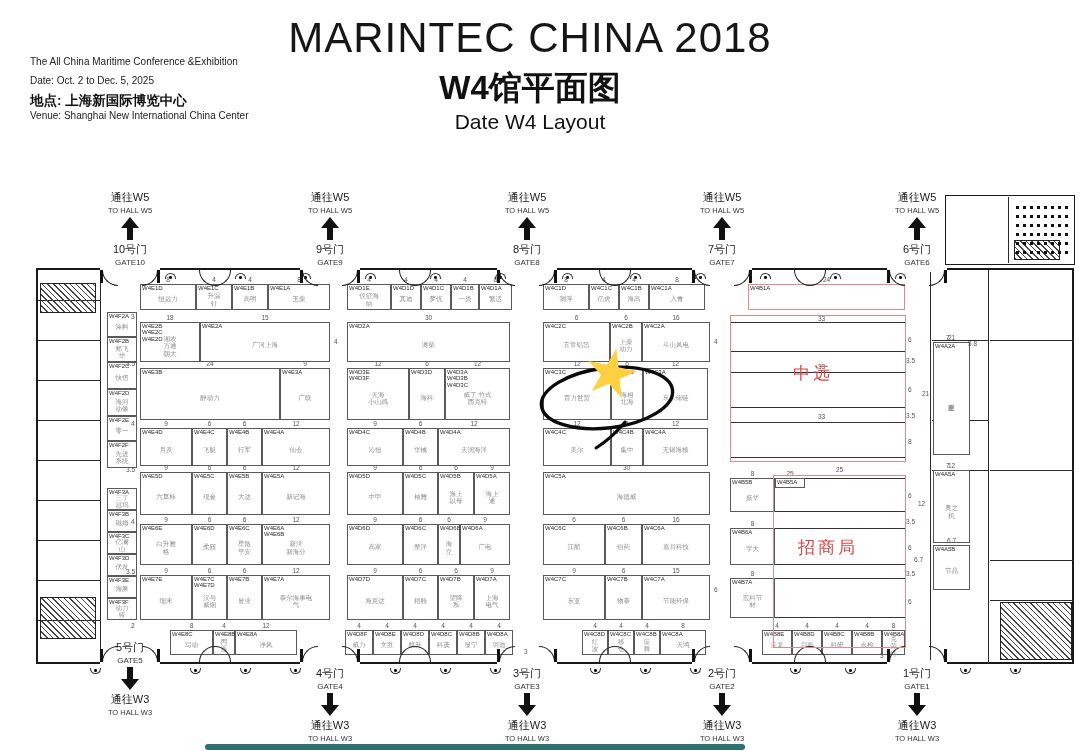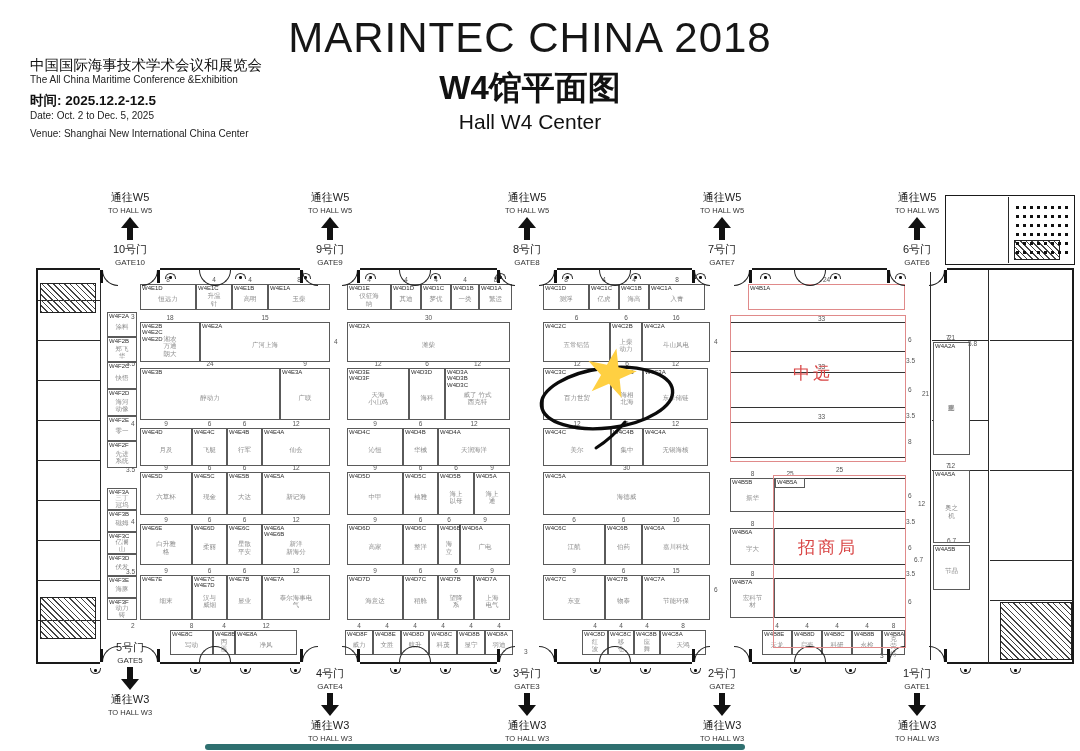--- a/index.html
+++ b/index.html
@@ -62,26 +62,25 @@
   #annot-circle{position:absolute;left:533px;top:346px;z-index:7;}
   #annot-star{position:absolute;left:584px;top:347px;z-index:8;}
   #bottom-strip{position:absolute;left:205px;top:744px;width:540px;height:6px;
     background:#2f7070;border-radius:3px;z-index:9;}
 </style>
 </head>
 <body>
 
 <div id="main-title">MARINTEC CHINA 2018</div>
 <div id="sub-cn">W4馆平面图</div>
-<div id="sub-en">Hall W4 Center</div>
+<div id="sub-en">Date W4 Layout</div>
 <div id="info">
-  <div class="cn-big">中国国际海事技术学术会议和展览会</div>
   <div class="en-sm">The All China Maritime Conference &amp;Exhibition</div>
-  <div class="cn-bold">时间: 2025.12.2-12.5</div>
   <div class="en-sm">Date: Oct. 2 to Dec. 5, 2025</div>
+  <div class="cn-bold">地点: 上海新国际博览中心</div>
   <div class="en-sm">Venue: Shanghai New International China Center</div>
 </div>
 
 <div id="floorplan">
 
   <div class="wallrect" style="left:36px;top:268px;width:1038px;height:396px;"></div>
 
   <div class="wallrect" style="left:945px;top:195px;width:130px;height:70px;border-width:1.5px;"></div>
 
   <svg id="annot-circle" width="150" height="108" viewBox="0 0 150 108">

